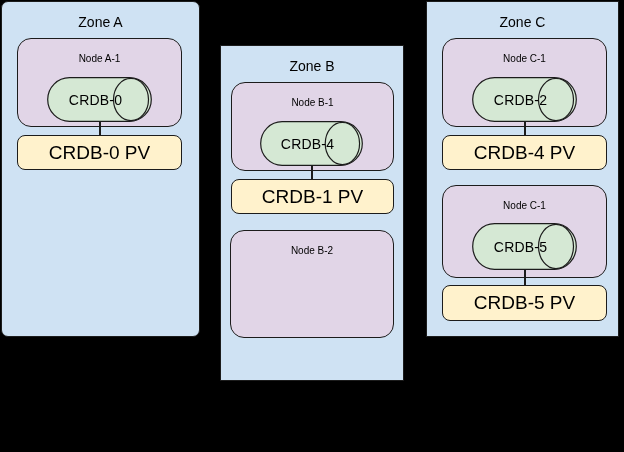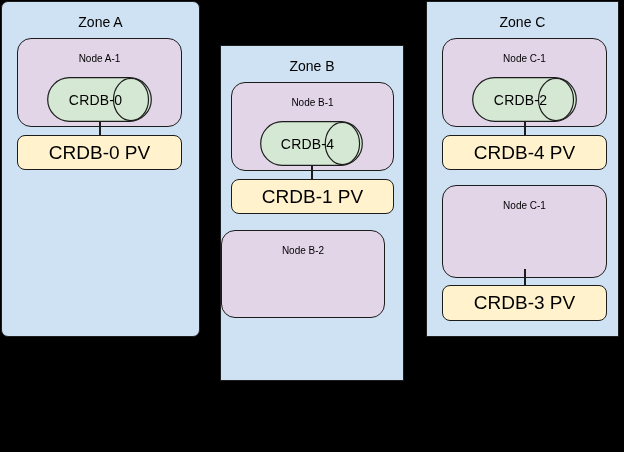--- a/index.html
+++ b/index.html
@@ -120,21 +120,21 @@
       </svg>
       <span class="cyl-label">CRDB-4</span>
     </div>
 
     <div class="connector" style="left:90px; top:119px; height:15px;"></div>
 
     <div class="pv" style="left:10px; top:133px; width:163px; height:35px;">
       <span>CRDB-1 PV</span>
     </div>
 
-    <div class="node" style="left:0; top:184px; width:164px; height:88px;">
+    <div class="node" style="left:9px; top:184px; width:164px; height:108px;">
       <div class="node-label">Node B-2</div>
     </div>
   </section>
 
   <section class="zone" style="left:426px; top:1px; width:193px; height:336px;">
     <h2 class="zone-label">Zone C</h2>
 
     <div class="node" style="left:15px; top:36px; width:165px; height:89px;">
       <div class="node-label">Node C-1</div>
     </div>
@@ -150,21 +150,28 @@
     <div class="connector" style="left:97px; top:119px; height:15px;"></div>
 
     <div class="pv" style="left:15px; top:133px; width:165px; height:35px;">
       <span>CRDB-4 PV</span>
     </div>
 
     <div class="node" style="left:15px; top:183px; width:165px; height:93px;">
       <div class="node-label">Node C-1</div>
     </div>
 
+    <div class="cyl" style="left:45px; top:221px; width:105px; height:47px;">
+      <svg viewBox="0 0 105 45" preserveAspectRatio="none">
+        <rect x="0.7" y="0.7" width="103.6" height="43.6" rx="21.8" fill="var(--db-fill)" stroke="var(--outline)" stroke-width="1.2"></rect>
+        <ellipse cx="84" cy="22.5" rx="17.5" ry="21.2" fill="var(--db-fill)" stroke="var(--outline)" stroke-width="1.2"></ellipse>
+      </svg>
+      <span class="cyl-label">CRDB-5</span>
+    </div>
 
     <div class="connector" style="left:97px; top:267px; height:16px;"></div>
 
     <div class="pv" style="left:15px; top:283px; width:165px; height:36px;">
-      <span>CRDB-3 PV</span>
+      <span>CRDB-5 PV</span>
     </div>
   </section>
 
 </div>
 
 </body></html>

